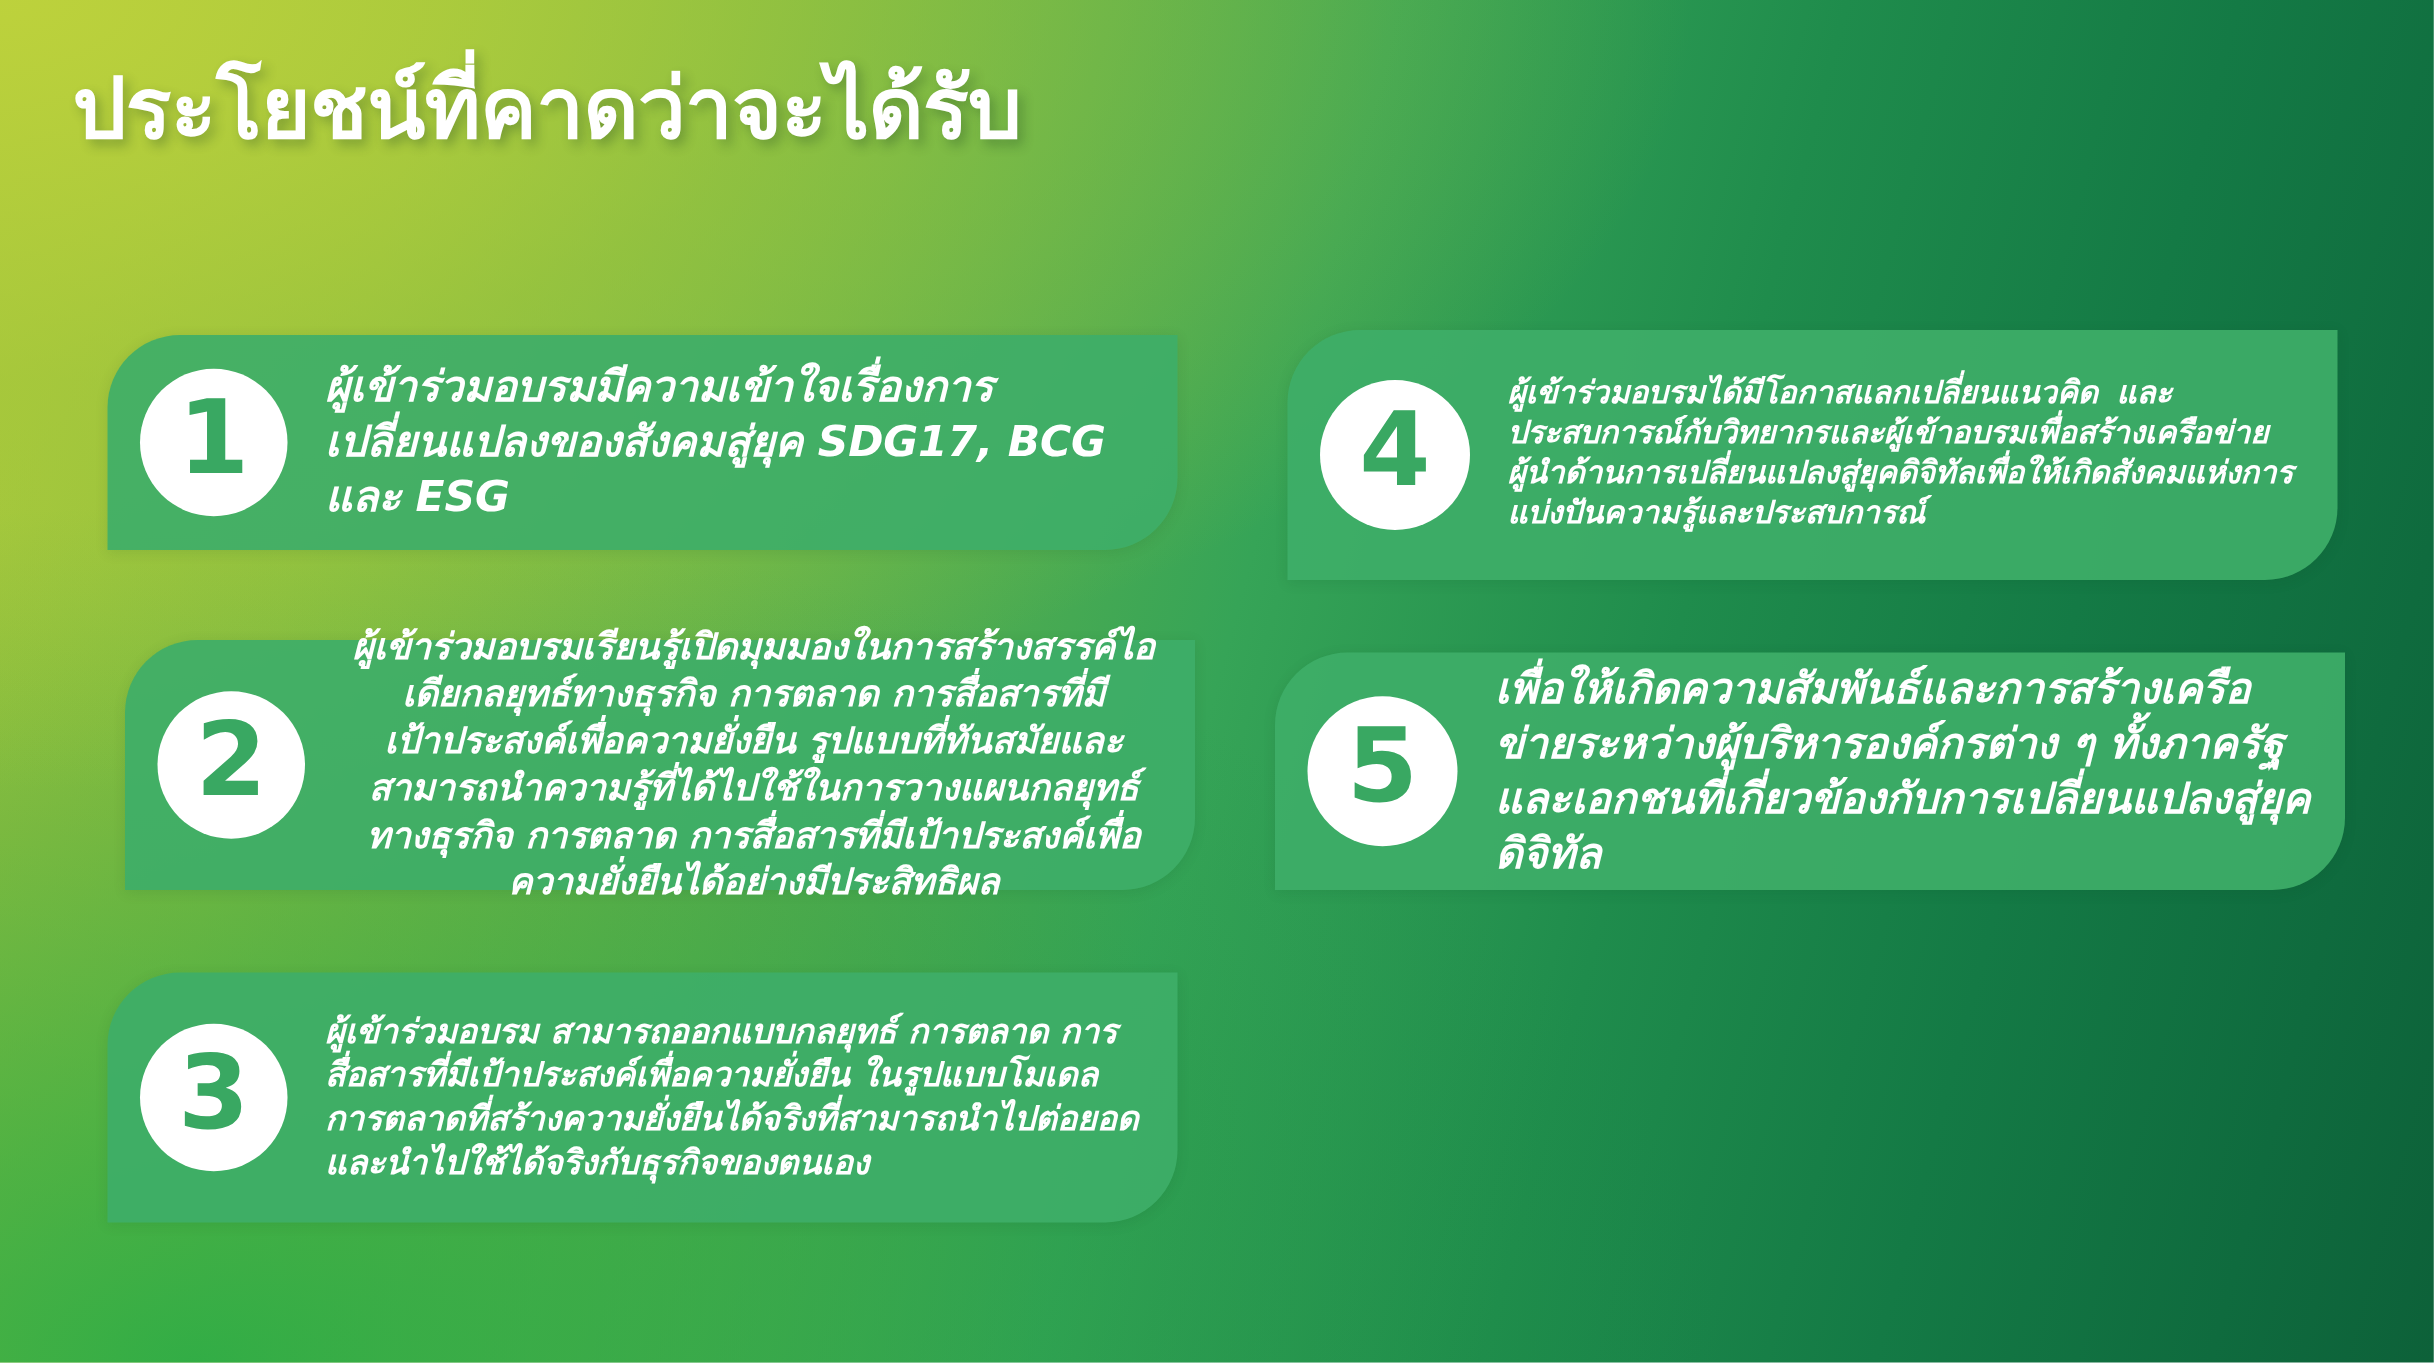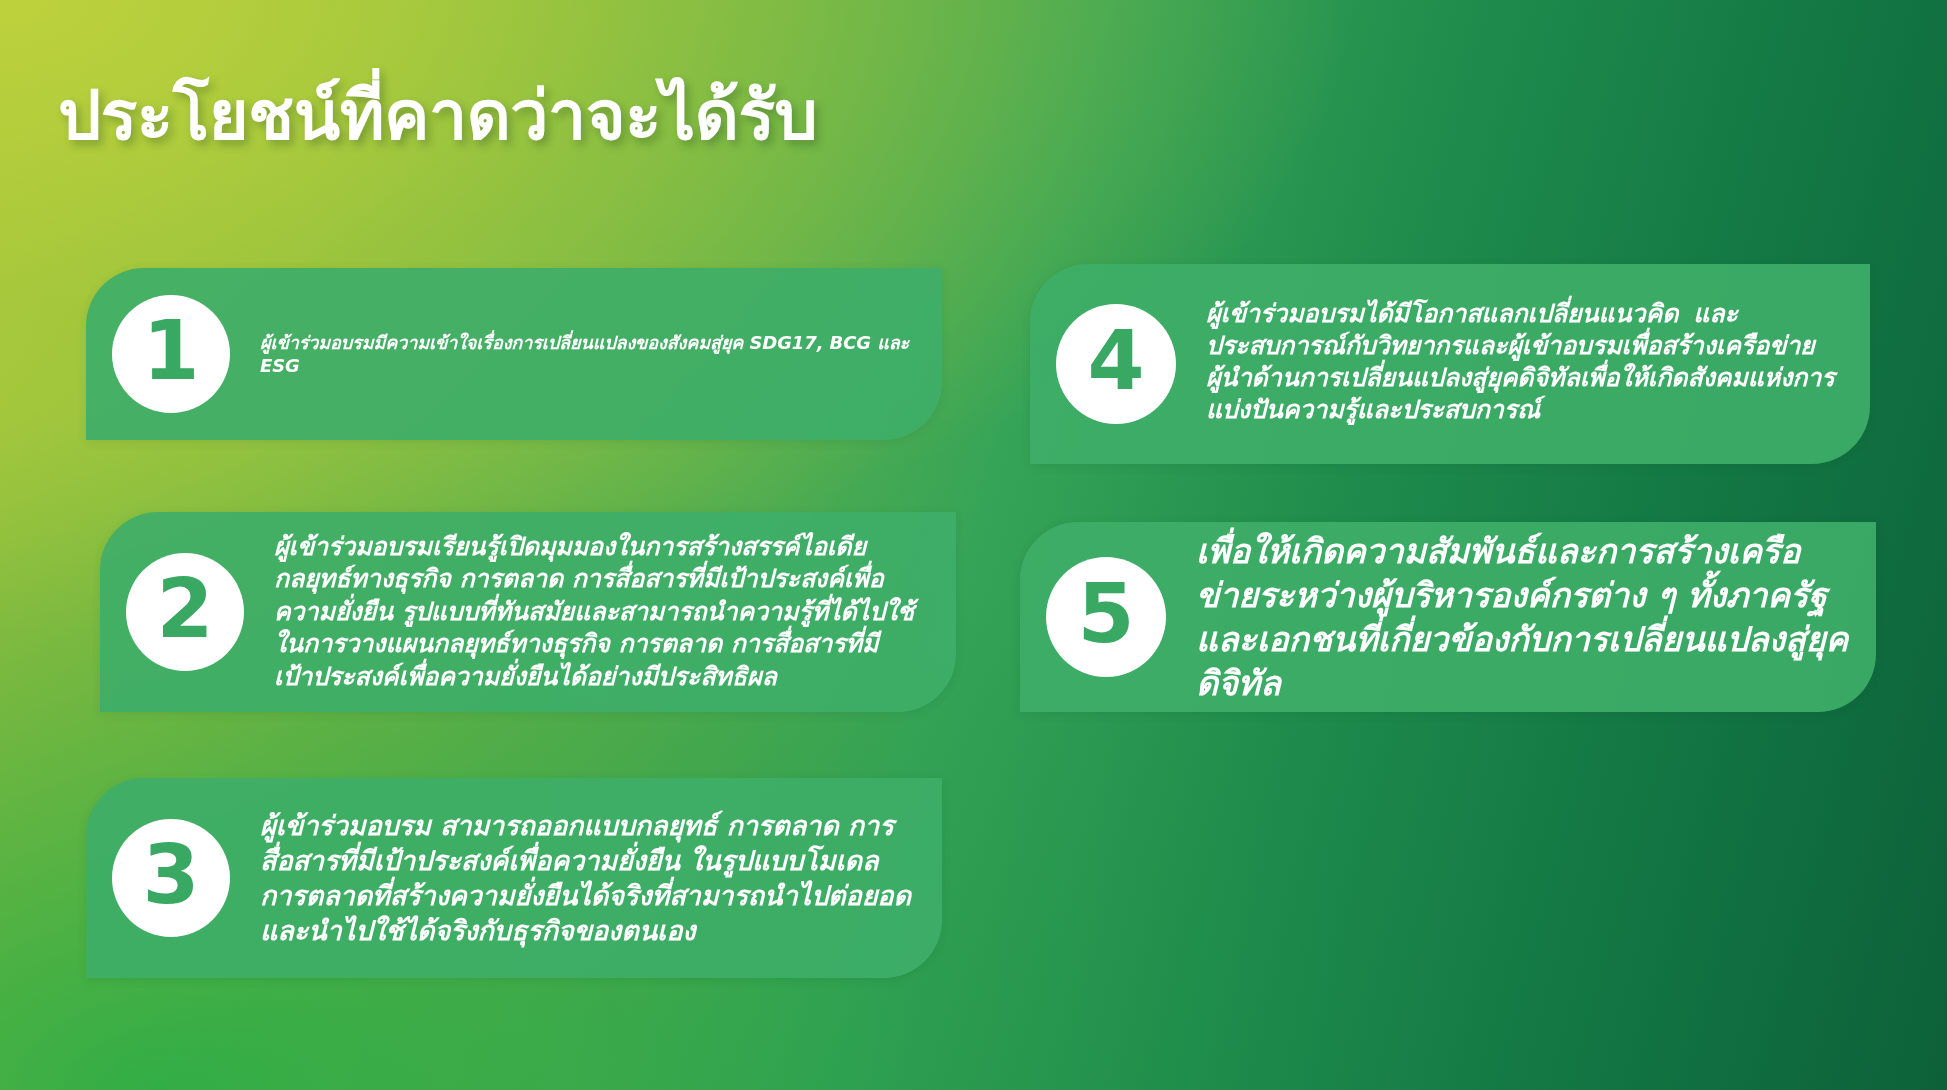--- a/index.html
+++ b/index.html
@@ -10,21 +10,21 @@
     background:
       radial-gradient(ellipse 120% 100% at 0% 0%, rgba(190,210,60,0.95) 0%, rgba(170,200,58,0.55) 28%, rgba(120,180,60,0.0) 58%),
       radial-gradient(ellipse 90% 90% at 8% 100%, rgba(36,170,70,0.85) 0%, rgba(30,150,66,0.25) 45%, rgba(20,120,60,0) 70%),
       linear-gradient(105deg, #a9c93c 0%, #8dc141 16%, #5fb24c 34%, #36a457 50%, #1f8c4c 66%, #147a45 80%, #0f6b3e 92%, #0d6139 100%);
   }
 
   
   .title {
     position:absolute;
     left:58px;
-    top:78px;
+    top:50px;
     width:1100px;
     color:#ffffff;
     font-family:"DejaVu Sans", sans-serif;
     font-size:68px;
     font-weight:bold;
     line-height:1.12;
     letter-spacing:-0.5px;
     text-shadow:4px 5px 9px rgba(20,60,30,0.30);
     white-space:nowrap;
   }
@@ -75,24 +75,24 @@
     padding-right:6px;
   }
 
   
   #card-1 { left:86px;  top:268px; width:856px; height:172px; }
   #card-2 { left:100px; top:512px; width:856px; height:200px; }
   #card-3 { left:86px;  top:778px; width:856px; height:200px; }
   #card-4 { left:1030px; top:264px; width:840px; height:200px; }
   #card-5 { left:1020px; top:522px; width:856px; height:190px; }
 
-  #card-1 .card-body { font-size:18px; }
+  #card-1 .card-body { font-size:34px; }
   #card-4 .card-body { font-size:25px; line-height:1.28;font-family:Liberation Mono, monospace; }
   #card-5 .card-body { font-size:34px; line-height:1.30; }
-  #card-2 .card-body { font-size:25px; line-height:1.30; }
+  #card-2 .card-body { font-size:29px; line-height:1.30;text-align:center; }
   #card-3 .card-body { font-size:27px; line-height:1.30; }
 
   #card-4 .num-circle, #card-5 .num-circle { width:120px; height:120px; }
 </style>
 </head>
 <body>
 
 <h1 class="title">ประโยชน์ที่คาดว่าจะได้รับ</h1>
 
 <div class="card" id="card-1">

